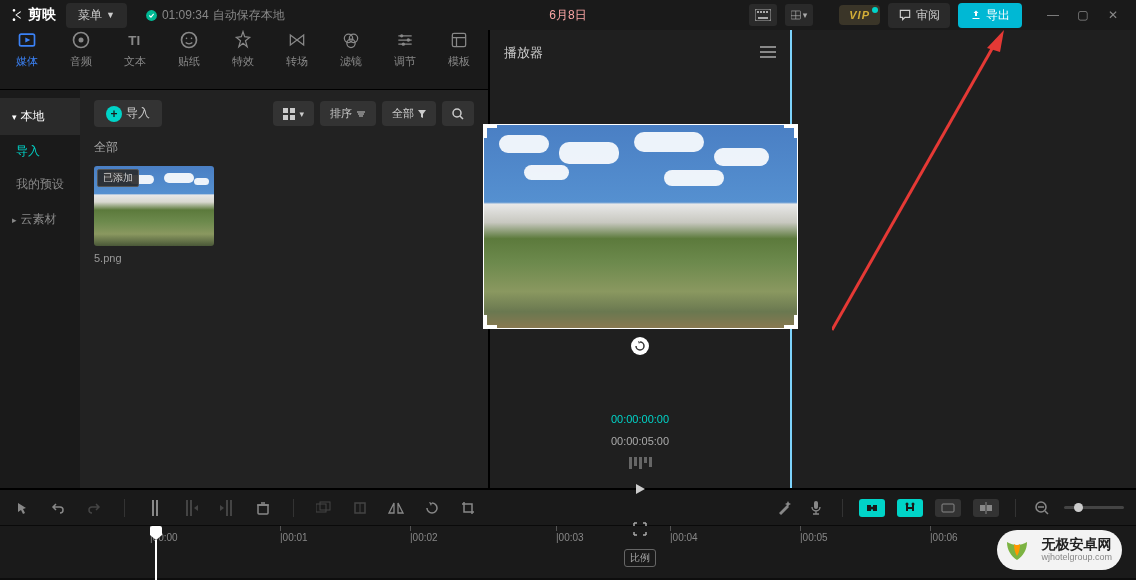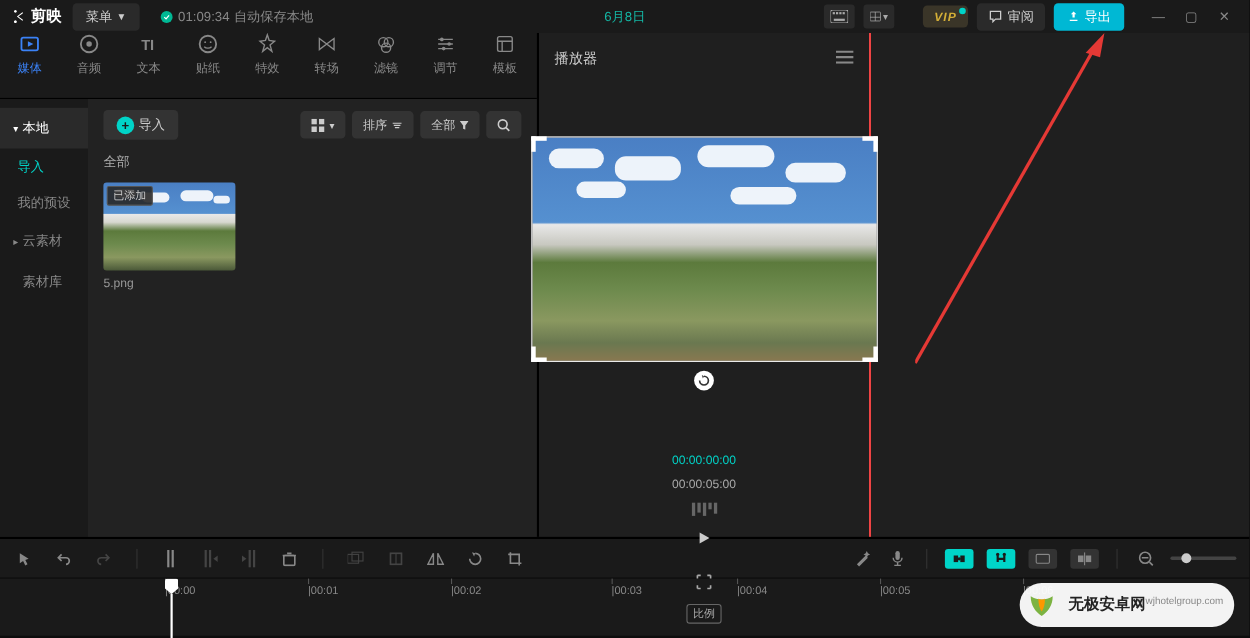--- a/index.html
+++ b/index.html
@@ -3,21 +3,21 @@
   <meta charset="utf-8">
   <style>
     * { margin:0; padding:0; box-sizing:border-box; font-family:"Microsoft YaHei",Arial,sans-serif; }
     body { background:#0d0d0d; color:#ccc; width:1136px; height:580px; overflow:hidden; position:relative; font-size:12px; }
     .topbar { height:30px; background:#1a1a1a; display:flex; align-items:center; padding:0 8px; gap:10px; }
     .logo { color:#fff; font-weight:bold; font-size:14px; display:flex; align-items:center; gap:4px;}
     .logo svg { width:16px; height:16px; }
     .menu-btn { background:#2a2a2a; padding:4px 12px; border-radius:4px; color:#ccc; display:flex; align-items:center; gap:4px; cursor:pointer;}
     .save-status { color:#888; display:flex; align-items:center; gap:4px; margin-left:8px;}
     .save-status svg { width:13px; height:13px; }
-    .title-date { color:#14b8a6; position:absolute; left:50%; transform:translateX(-50%); }
+    .title-date { color:#fca5a5; position:absolute; left:50%; transform:translateX(-50%); }
     .top-right { margin-left:auto; display:flex; align-items:center; gap:8px; }
     .top-icon { width:28px; height:22px; display:flex; align-items:center; justify-content:center; cursor:pointer; color:#aaa; border-radius:3px;}
     .top-icon.boxed { background:#2a2a2a; padding:2px 6px; }
     .vip-btn { background:#3a3528; padding:3px 10px; border-radius:4px; position:relative; }
     .vip-btn .dot { position:absolute; top:2px; right:2px; width:6px; height:6px; background:#00d4c8; border-radius:50%;}
     .vip-text { color:#d4af37; font-weight:bold; font-size:11px; font-style:italic; letter-spacing:1px;}
     .review-btn { background:#2a2a2a; padding:4px 10px; border-radius:4px; color:#ccc; display:flex; align-items:center; gap:4px; cursor:pointer;}
     .export-btn { background:#00b8d4; padding:4px 12px; border-radius:4px; color:#fff; display:flex; align-items:center; gap:4px; cursor:pointer;}
     .win-btns { display:flex; gap:0; margin-left:8px;}
     .win-btn { width:30px; height:22px; display:flex; align-items:center; justify-content:center; cursor:pointer; color:#888;}
@@ -43,21 +43,21 @@
     .media-controls { margin-left:auto; display:flex; gap:6px;}
     .m-ctrl { background:#333; padding:5px 10px; border-radius:4px; color:#ccc; display:flex; align-items:center; gap:4px; cursor:pointer; font-size:11px;}
     .all-label { color:#aaa; margin-bottom:10px; font-size:12px;}
     .thumb { width:136px; display:inline-block; }
     .thumb-img { width:120px; height:80px; background:linear-gradient(to bottom,#4a7fc4 0%,#5590d0 35%, #e8e8e8 36%, #d8d8d0 45%, #5c7a3c 55%, #6d8a4d 70%, #8a9860 85%, #4a5838 100%); border-radius:3px; position:relative; overflow:hidden;}
     .clouds { position:absolute; top:4px; left:0; right:0; height:25px; }
     .cloud { position:absolute; background:#fff; border-radius:10px; opacity:0.9;}
     .added-tag { position:absolute; top:3px; left:3px; background:rgba(40,40,40,0.9); padding:1px 5px; border-radius:2px; font-size:10px; color:#ccc; border:1px solid #555;}
     .thumb-name { font-size:11px; color:#999; margin-top:6px;}
     
-    .player-panel { width:302px; background:#1f1f1f; display:flex; flex-direction:column; border-right:2px solid #ef4444;gap:48px;}
+    .player-panel { width:302px; background:#1f1f1f; display:flex; flex-direction:column; border-right:2px solid #7dd3fc;gap:48px;}
     .player-header { padding:14px 14px; display:flex; align-items:center; }
     .player-title { color:#ccc; font-size:13px;}
     .player-menu { margin-left:auto; color:#888; cursor:pointer;}
     .player-canvas { flex:1; display:flex; align-items:center; justify-content:center; flex-direction:column; padding:0 14px;}
     .preview-img { width:315px; height:205px; background:linear-gradient(to bottom,#4a7fc4 0%,#5590d0 38%,#e8e8e8 39%,#c8c8c0 48%, #5c7a3c 56%, #6d8a4d 68%, #8a9860 82%, #6a7850 92%, #887850 100%); position:relative; border:1px solid #fff;}
     .preview-img .handle { position:absolute; width:10px; height:10px; background:#fff; }
     .preview-img .h-tl { top:-1px; left:-1px; width:4px; height:14px;} 
     .preview-img .h-tl2 { top:-1px; left:-1px; width:14px; height:4px;}
     .preview-img .h-tr { top:-1px; right:-1px; width:4px; height:14px;}
     .preview-img .h-tr2 { top:-1px; right:-1px; width:14px; height:4px;}
@@ -95,21 +95,21 @@
     .tick { position:absolute; font-size:10px; color:#888; top:6px;}
     .tick::before { content:''; position:absolute; left:0; top:-6px; width:1px; height:5px; background:#555;}
     .playhead { position:absolute; left:150px; top:0px; z-index:5;}
     .playhead-head { width:12px; height:14px; background:#fff; border-radius:2px 2px 0 0; clip-path:polygon(0 0,100% 0,100% 65%,50% 100%,0 65%);}
     .playhead-line { width:2px; height:40px; background:#fff; margin-left:5px;}
     
     .arrow-overlay { position:absolute; top:30px; left:832px; width:180px; height:310px; z-index:100; pointer-events:none;}
     
     .watermark { position:absolute; bottom:10px; right:14px; display:flex; align-items:center; gap:8px; background:rgba(255,255,255,0.95); padding:4px 10px 4px 4px; border-radius:20px; z-index:200;}
     .wm-logo { width:32px; height:32px; position:relative;}
-    .wm-text { display:flex; flex-direction:row; line-height:1.1;}
+    .wm-text { display:flex; flex-direction:column; line-height:1.1;}
     .wm-main { font-size:14px; color:#222; font-weight:bold;}
     .wm-sub { font-size:9px; color:#888;}
     
     .carat { font-size:9px;}
   </style>
 </head>
 <body>
 
 <div class="topbar">
   <div class="logo">
@@ -246,24 +246,20 @@
       <div class="sidebar">
         <div class="side-item active">
             <span class="carat">▾</span>
             <span>本地</span>
           </div>
         <div class="side-sub active">导入</div>
         <div class="side-sub">我的预设</div>
         <div class="side-item">
             <span class="carat">▸</span>
             <span>云素材</span>
-          </div>
-        <div class="side-item">
-            <span class="carat" style="opacity:0">▸</span>
-            <span>素材库</span>
           </div>
       </div>
       <div class="media-area">
         <div class="media-top">
           <div class="import-btn">
               <span class="plus">+</span>
               <span>导入</span>
             </div>
           <div class="media-controls">
             <div class="m-ctrl">

